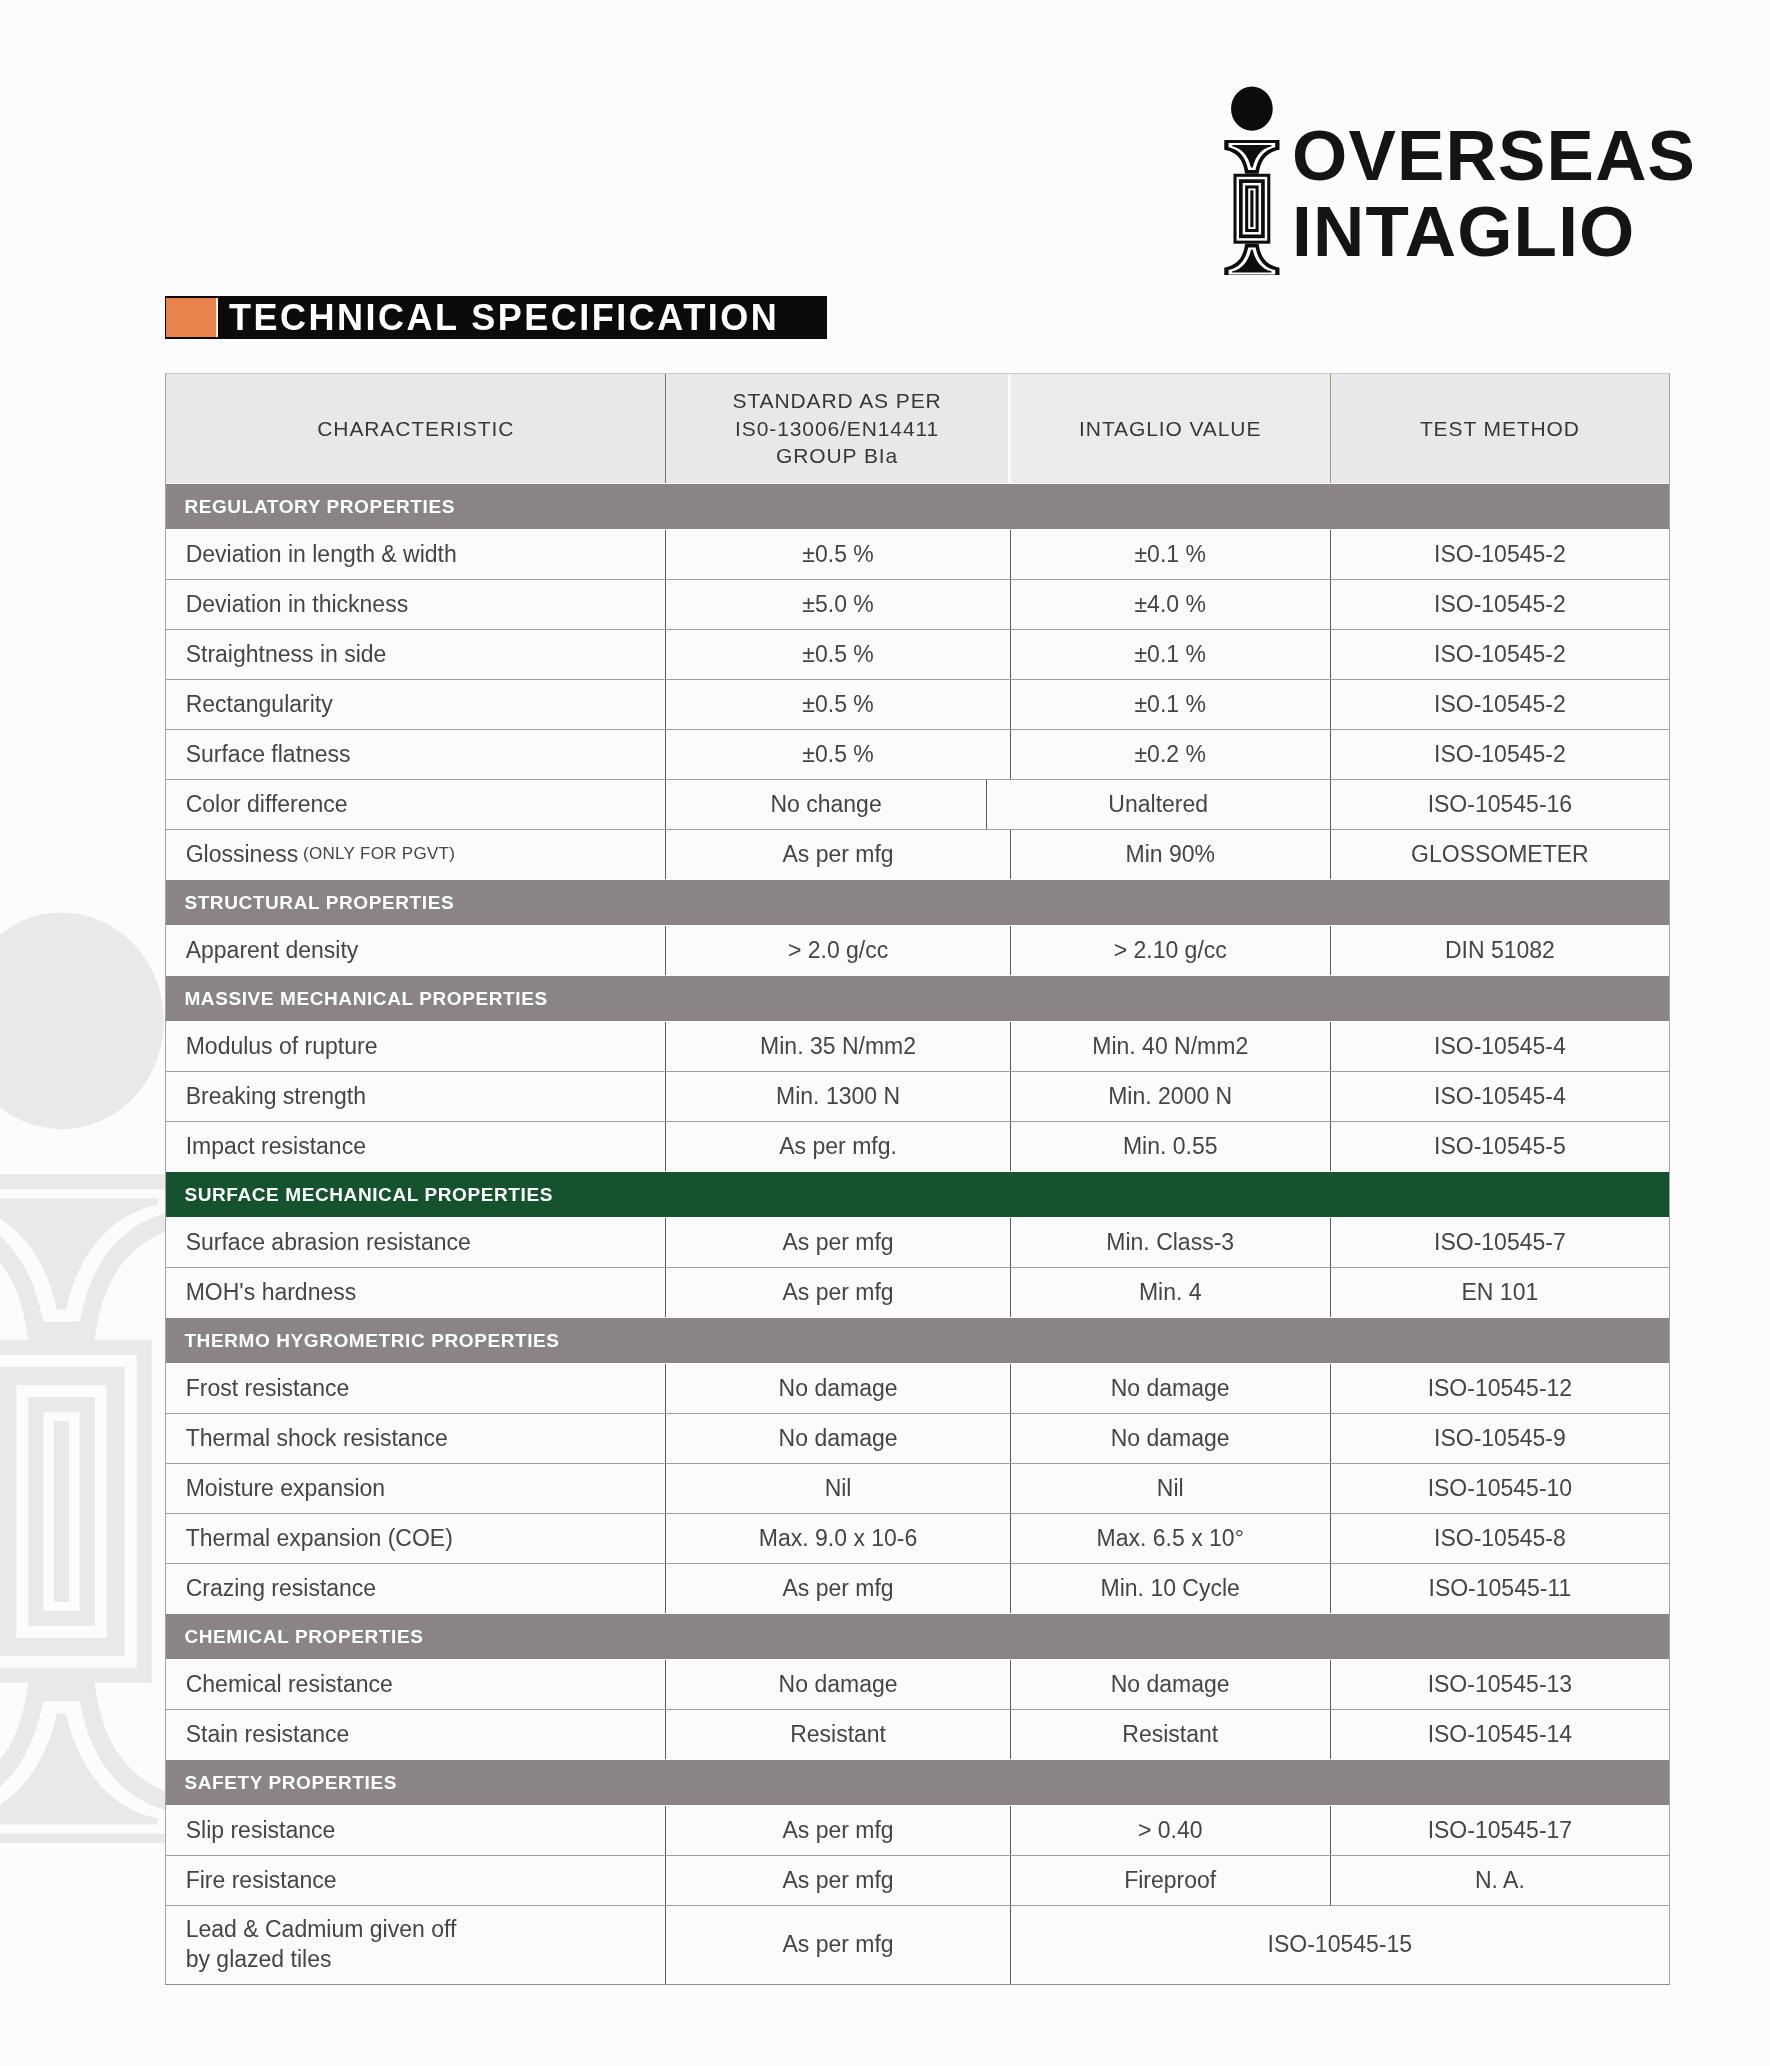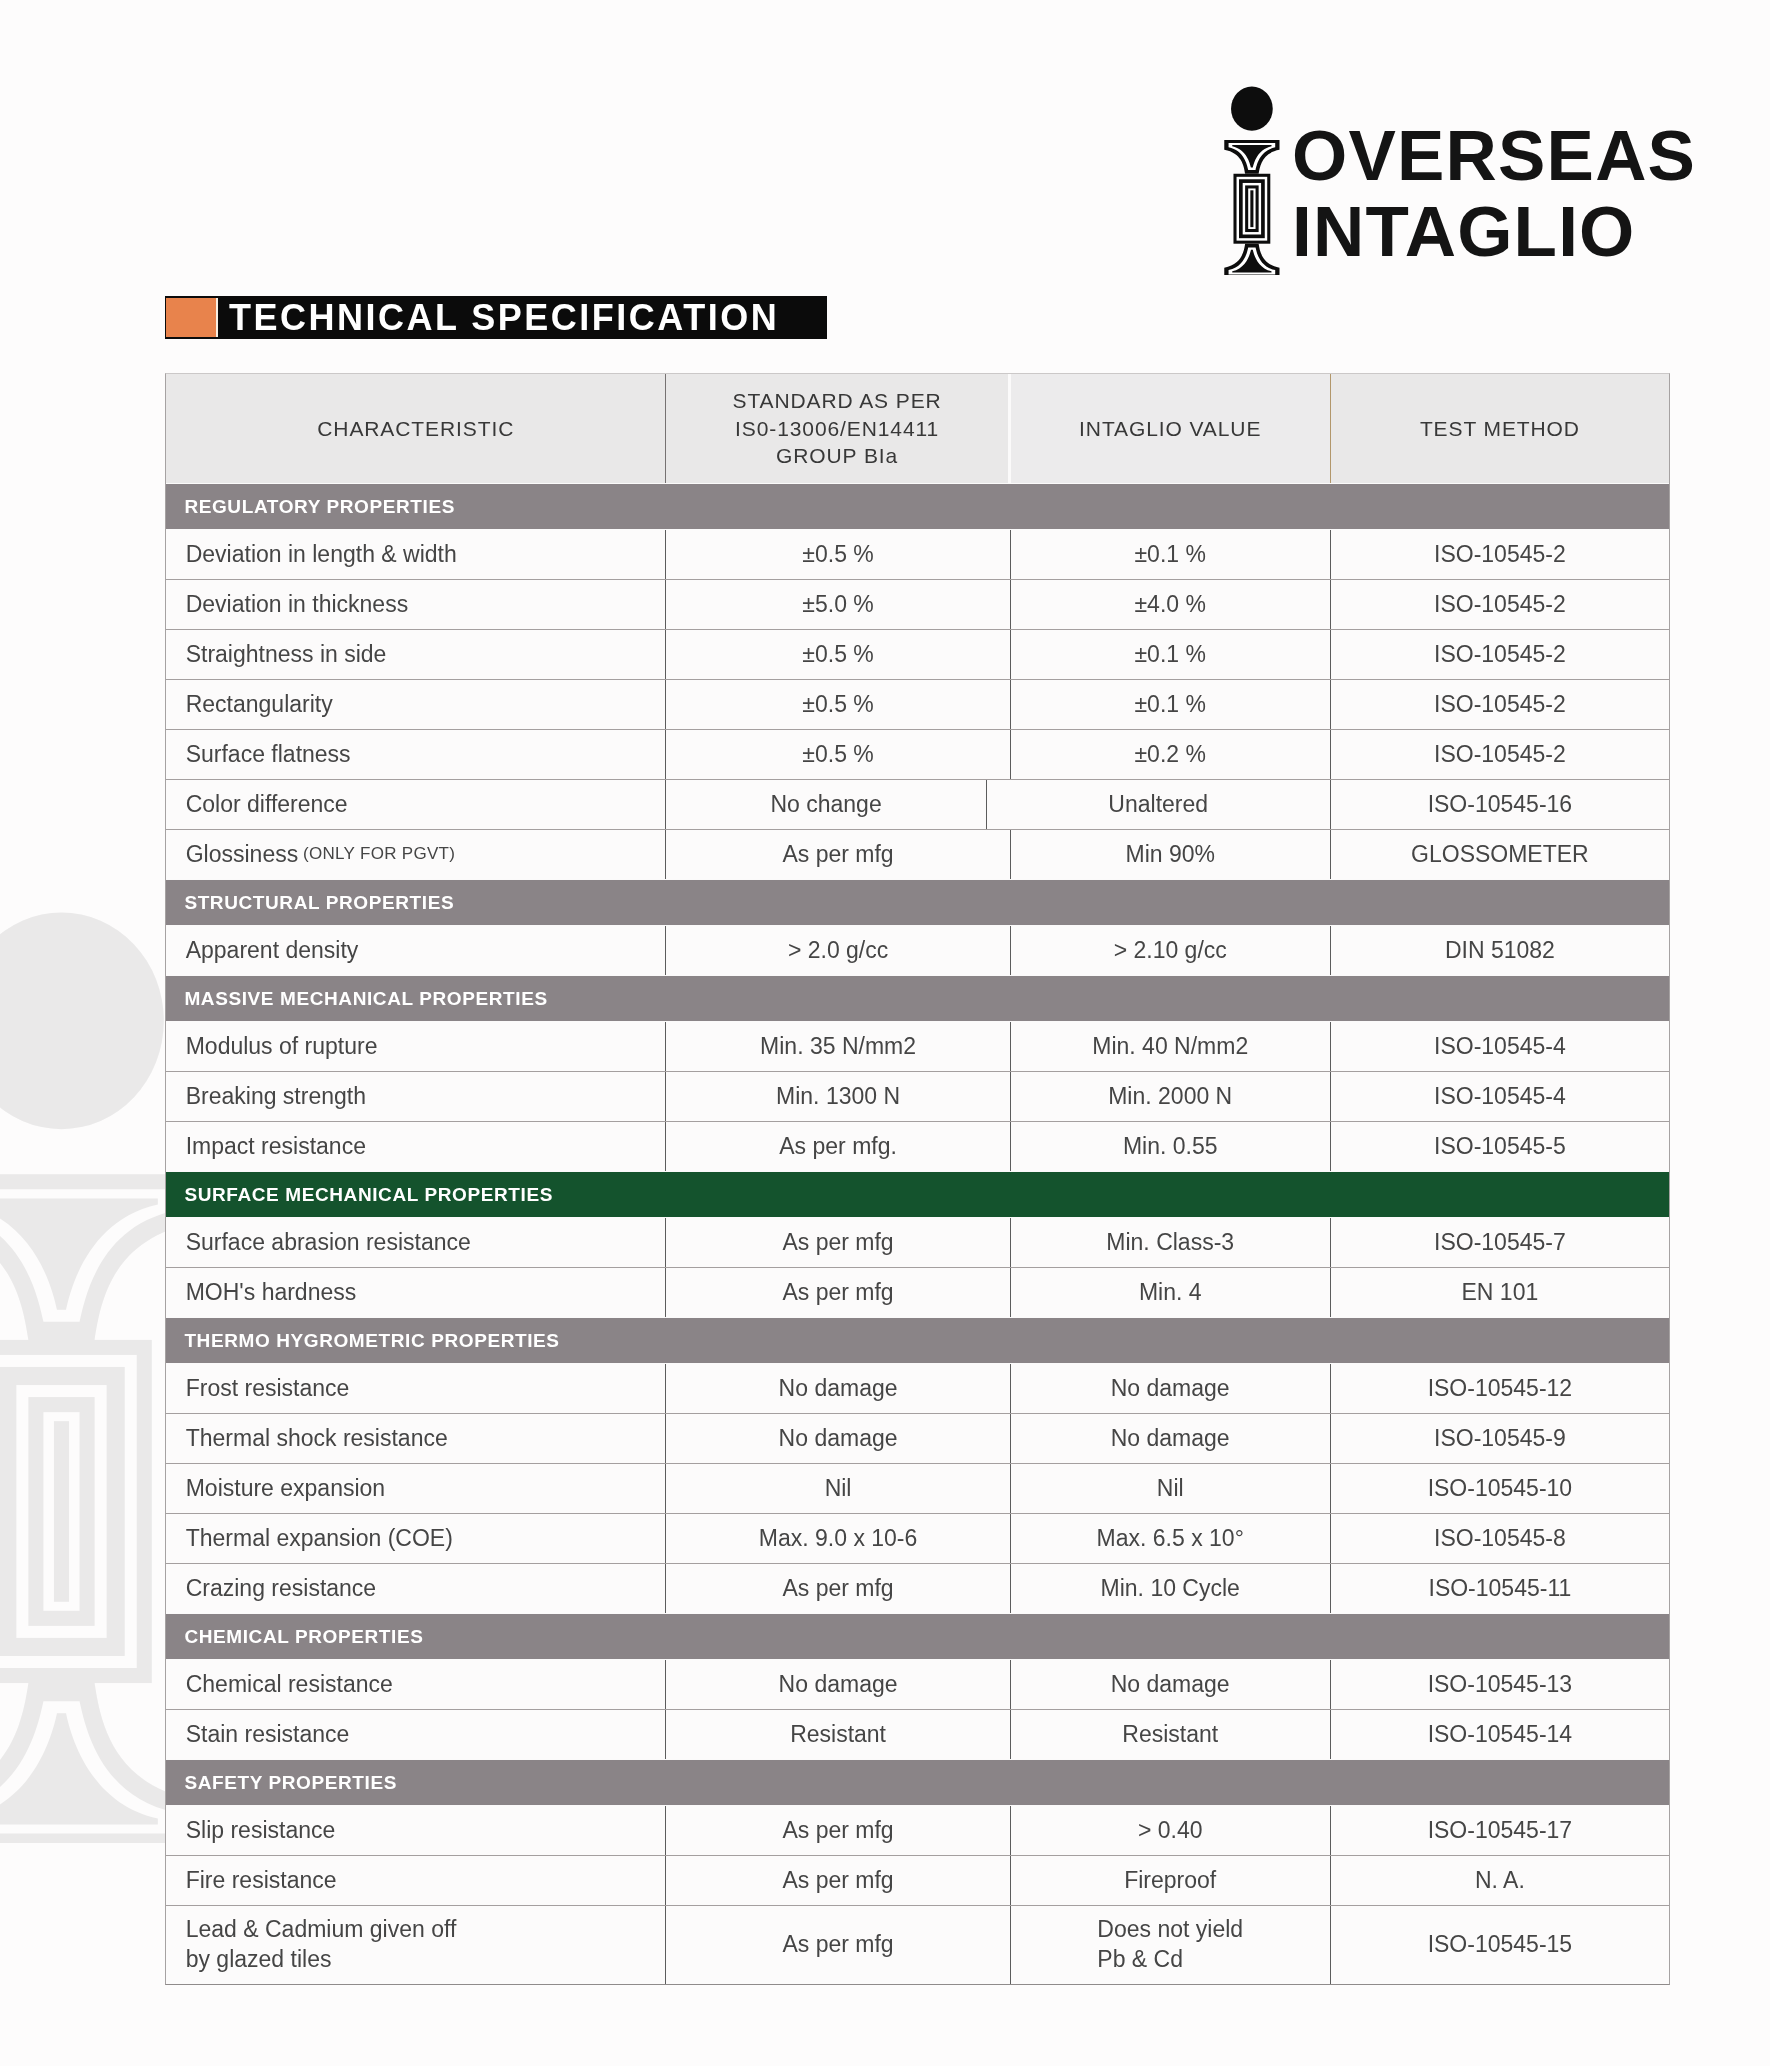--- a/index.html
+++ b/index.html
@@ -454,23 +454,19 @@
         </div>
       </div>
       <div class="t-row">
         <div class="td c1">
           <span class="cell-text">Lead &amp; Cadmium given off
 by glazed tiles</span>
         </div>
         <div class="td c2">
           <span class="cell-text">As per mfg</span>
         </div>
-        <div class="td c3">
-          <span class="cell-text">Does not yield
-Pb &amp; Cd</span>
-        </div>
         <div class="td c4">
           <span class="cell-text">ISO-10545-15</span>
         </div>
       </div>
     </div>
 </div>
 
 
 </body></html>

